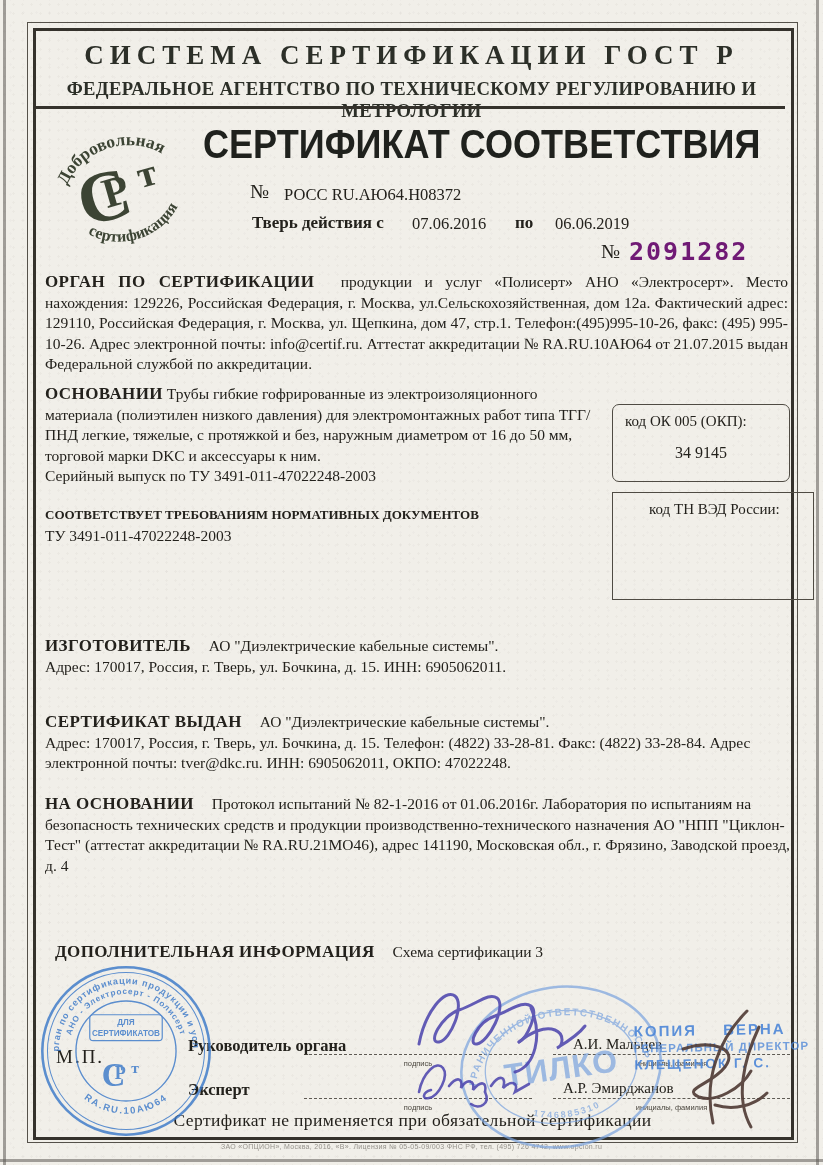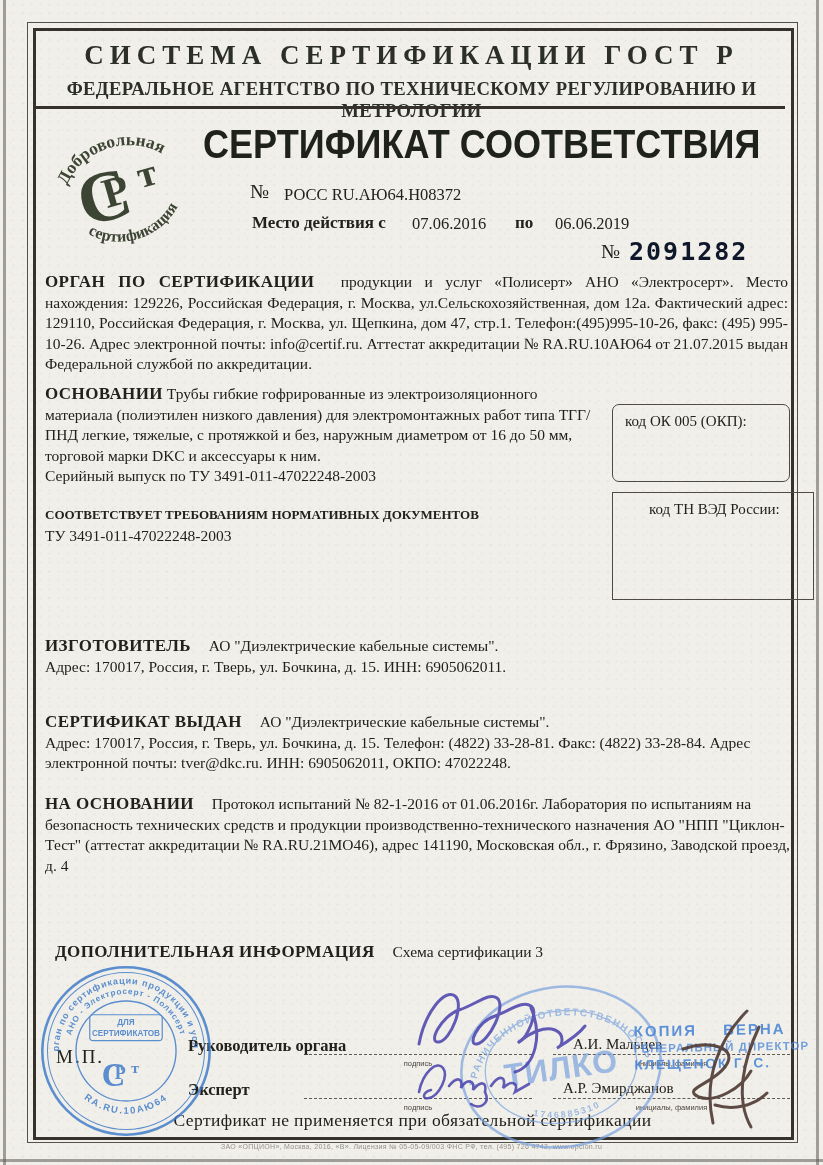--- a/index.html
+++ b/index.html
@@ -19,21 +19,21 @@
   .hline{position:absolute;background:#35322c;}
   .abs{position:absolute;}
   .ctr{text-align:center;}
   .hdr1{left:36px;top:40px;width:751px;font-size:27px;font-weight:bold;letter-spacing:6px;color:#2c2f28;}
   .hdr2{left:36px;top:78px;width:751px;font-size:19px;font-weight:bold;letter-spacing:0.4px;color:#2c2f28;transform:scaleX(.98);}
   .doc-title{left:203px;top:121px;width:580px;font-family:"Liberation Sans","DejaVu Sans",sans-serif;
     font-size:41px;font-weight:bold;color:#1f211d;transform:scaleX(.88);transform-origin:left center;white-space:nowrap;}
   .no-label{font-size:20px;}
   .serif16{font-size:16.5px;}
   .bold{font-weight:bold;}
-  .blank-num{font-family:"DejaVu Sans Mono",monospace;font-weight:bold;font-size:25px;color:#0f172a;letter-spacing:2px;}
+  .blank-num{font-family:"DejaVu Sans Mono",monospace;font-weight:bold;font-size:25px;color:#701a75;letter-spacing:2px;}
   p.sec{position:absolute;margin:0;font-size:15.5px;line-height:20.5px;}
   p.sec .sec-title{font-size:17px;font-weight:bold;letter-spacing:.4px;}
   .j{text-align:justify;}
   .gap{padding-left:14px;}
   .code-box{position:absolute;border:1px solid #4f4b43;font-size:15px;}
   .code-box .lbl{padding:8px 0 0 12px;}
   .code-box .val{text-align:center;padding-top:14px;font-size:16px;}
   .dash{position:absolute;height:0;border-bottom:1.6px dashed #45413a;opacity:.85;}
   .cap{position:absolute;font-family:"Liberation Sans",sans-serif;font-size:7.5px;color:#4a463e;text-align:center;}
   .role{position:absolute;font-size:16.5px;font-weight:bold;}
@@ -76,41 +76,42 @@
     <text x="60" y="92" font-size="42" font-weight="bold" font-family="Liberation Serif, serif">Р</text>
     <text x="98" y="82" font-size="38" font-weight="bold" font-family="Liberation Serif, serif">т</text>
   </g>
 </svg>
 
 <div class="abs doc-title">СЕРТИФИКАТ СООТВЕТСТВИЯ</div>
 
 <span class="abs no-label" style="left:250px;top:180px;">№</span>
 <span class="abs serif16" style="left:284px;top:185px;">РОСС RU.АЮ64.Н08372</span>
 
-<span class="abs bold" style="left:252px;top:213px;font-size:17px;">Место действия  с</span>
+<span class="abs bold" style="left:252px;top:213px;font-size:17px;">Тверь действия  с</span>
 <span class="abs serif16" style="left:412px;top:214px;">07.06.2016</span>
 <span class="abs bold" style="left:515px;top:213px;font-size:17px;">по</span>
 <span class="abs serif16" style="left:555px;top:214px;text-align:center;">06.06.2019</span>
 
 <span class="abs no-label" style="left:601px;top:240px;">№</span>
 <span class="abs blank-num" style="left:629px;top:237px;">2091282</span>
 
 <p class="sec j" style="left:45px;top:272px;width:743px;">
   <b class="sec-title">ОРГАН ПО СЕРТИФИКАЦИИ</b>
   <span class="gap">продукции и услуг «Полисерт» АНО «Электросерт».</span>
   <span>Место нахождения: 129226, Российская Федерация, г. Москва, ул.Сельскохозяйственная, дом 12а. Фактический адрес: 129110, Российская Федерация, г. Москва, ул. Щепкина, дом 47, стр.1. Телефон:(495)995-10-26, факс: (495) 995-10-26. Адрес электронной почты: info@certif.ru. Аттестат аккредитации № RA.RU.10АЮ64 от 21.07.2015 выдан Федеральной службой по аккредитации.</span>
 </p>
 
 <p class="sec" style="left:45px;top:384px;width:552px;">
   <b class="sec-title">ОСНОВАНИИ</b>
   <span>Трубы гибкие гофрированные из электроизоляционного материала (полиэтилен низкого давления) для электромонтажных работ типа ТГГ/ПНД легкие, тяжелые, с протяжкой и без, наружным диаметром от 16 до 50 мм, торговой марки DKC и аксессуары к ним.</span><br>
   <span>Серийный выпуск по ТУ 3491-011-47022248-2003</span>
 </p>
 <div class="code-box" style="left:612px;top:404px;width:176px;height:76px;border-radius:7px;">
   <div class="lbl">код ОК 005 (ОКП):</div>
+  <div class="val">34 9145</div>
 </div>
 
 <p class="sec" style="left:45px;top:504px;width:560px;">
   <b style="font-size:13px;">СООТВЕТСТВУЕТ ТРЕБОВАНИЯМ НОРМАТИВНЫХ ДОКУМЕНТОВ</b><br>
   <span>ТУ 3491-011-47022248-2003</span>
 </p>
 <div class="code-box" style="left:612px;top:492px;width:176px;height:106px;padding-left:24px;">
   <div class="lbl">код ТН ВЭД России:</div>
   <div class="val"></div>
 </div>

